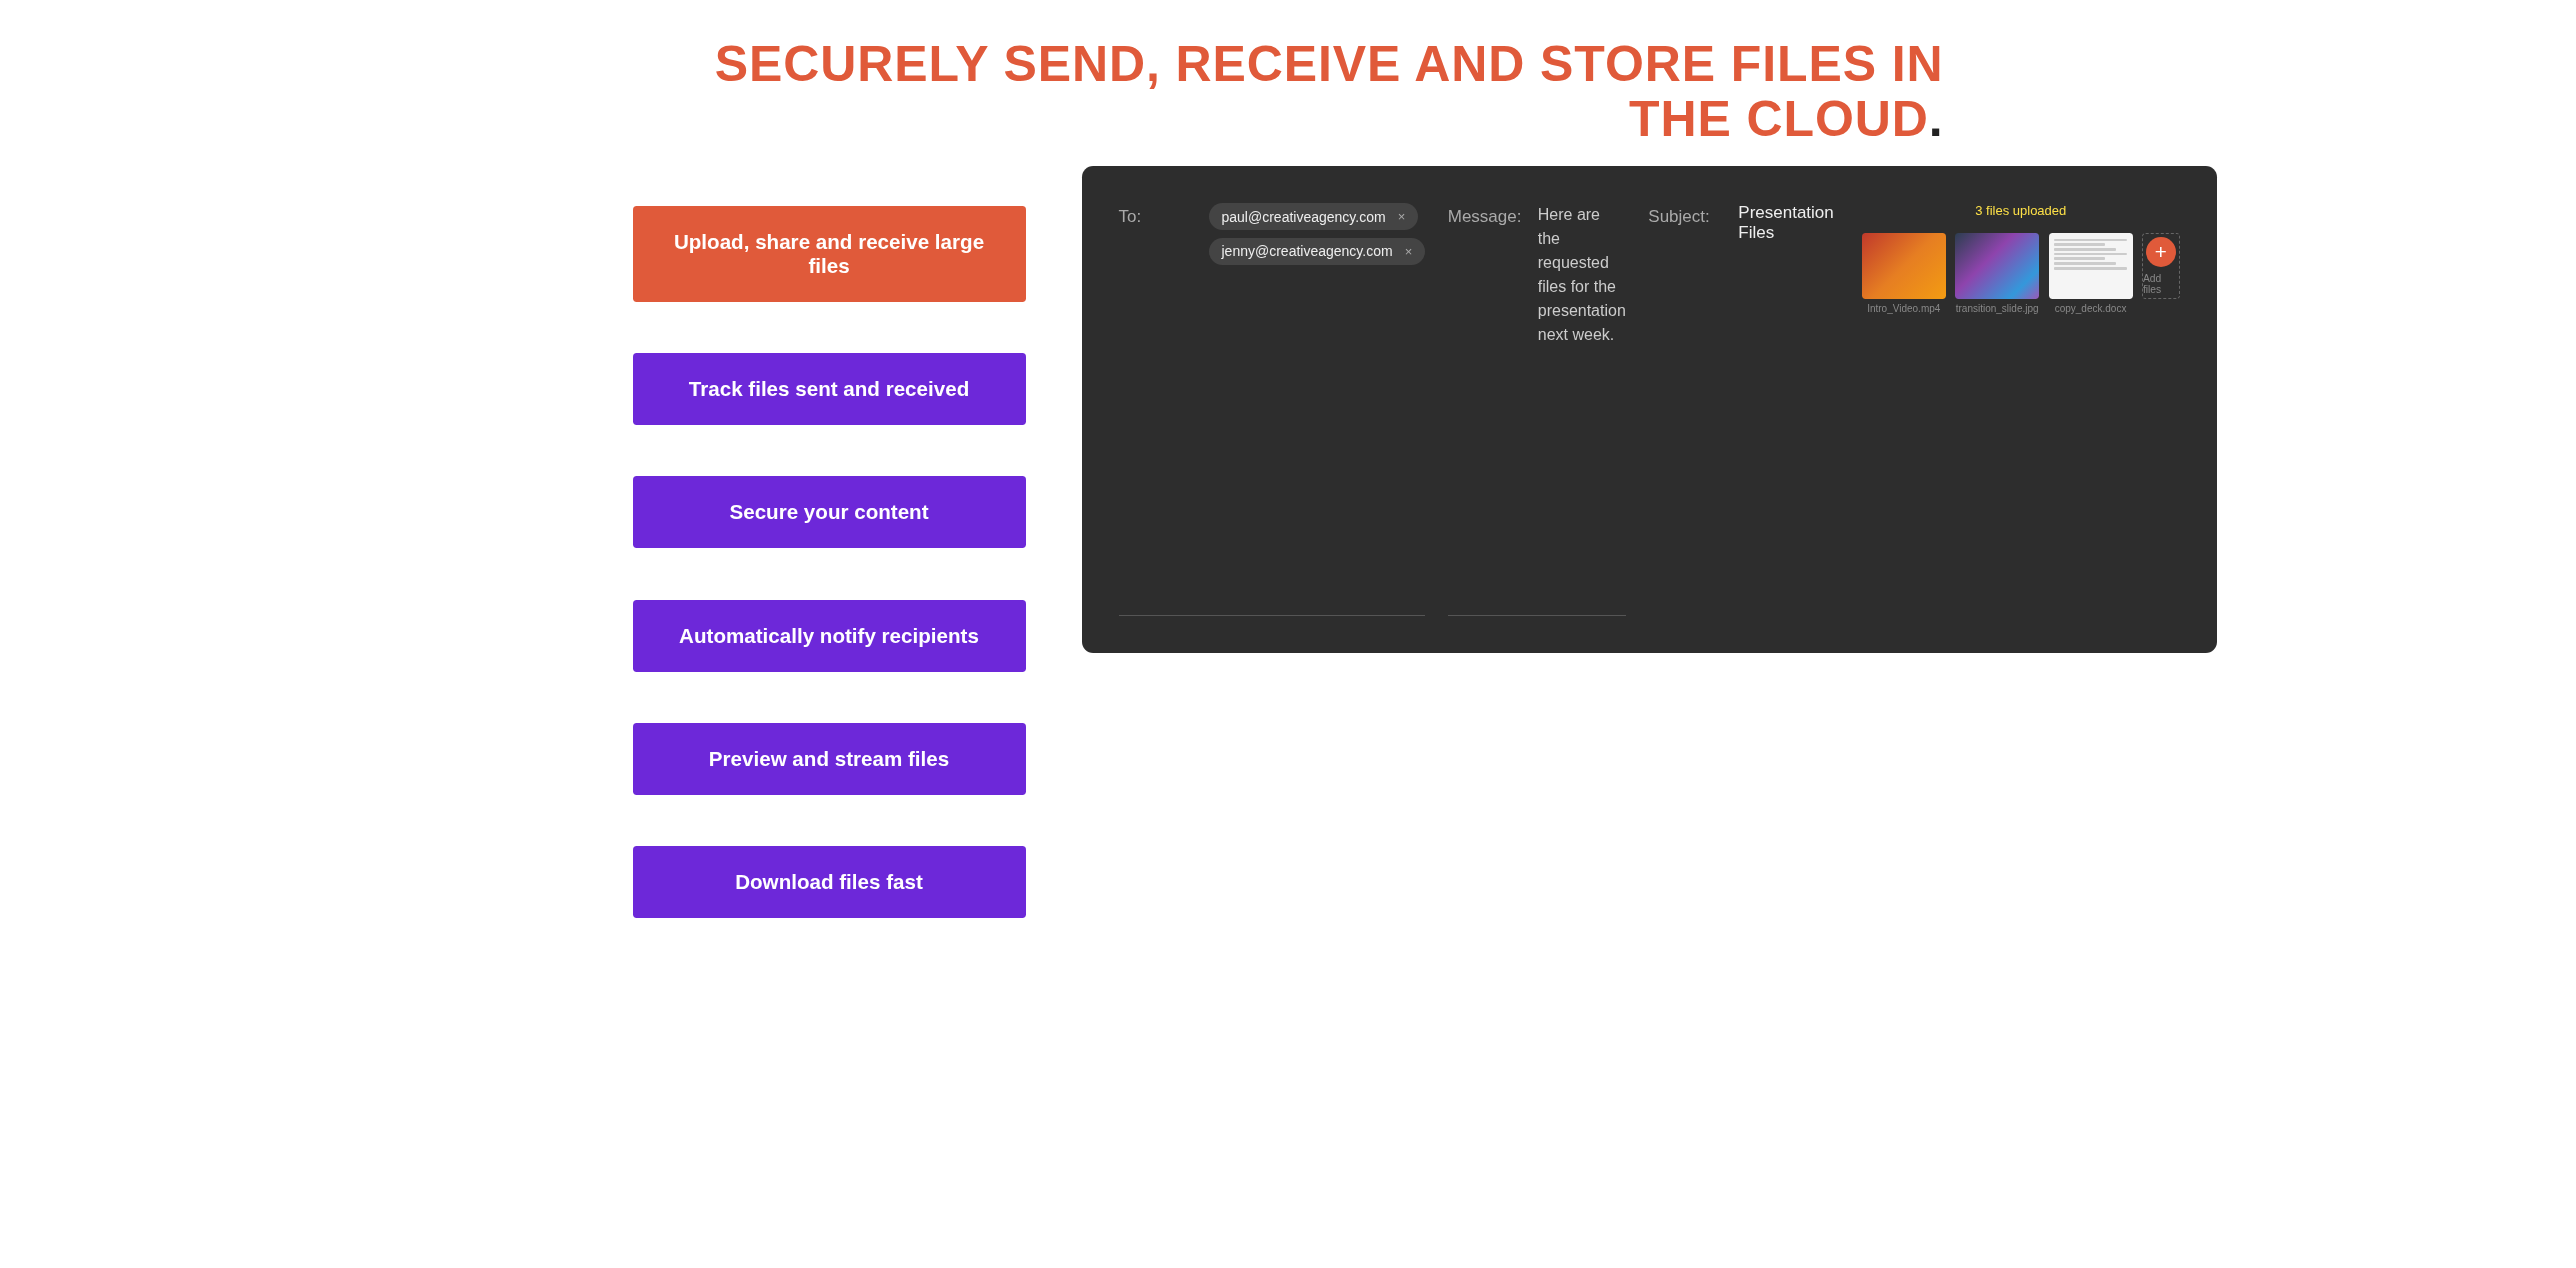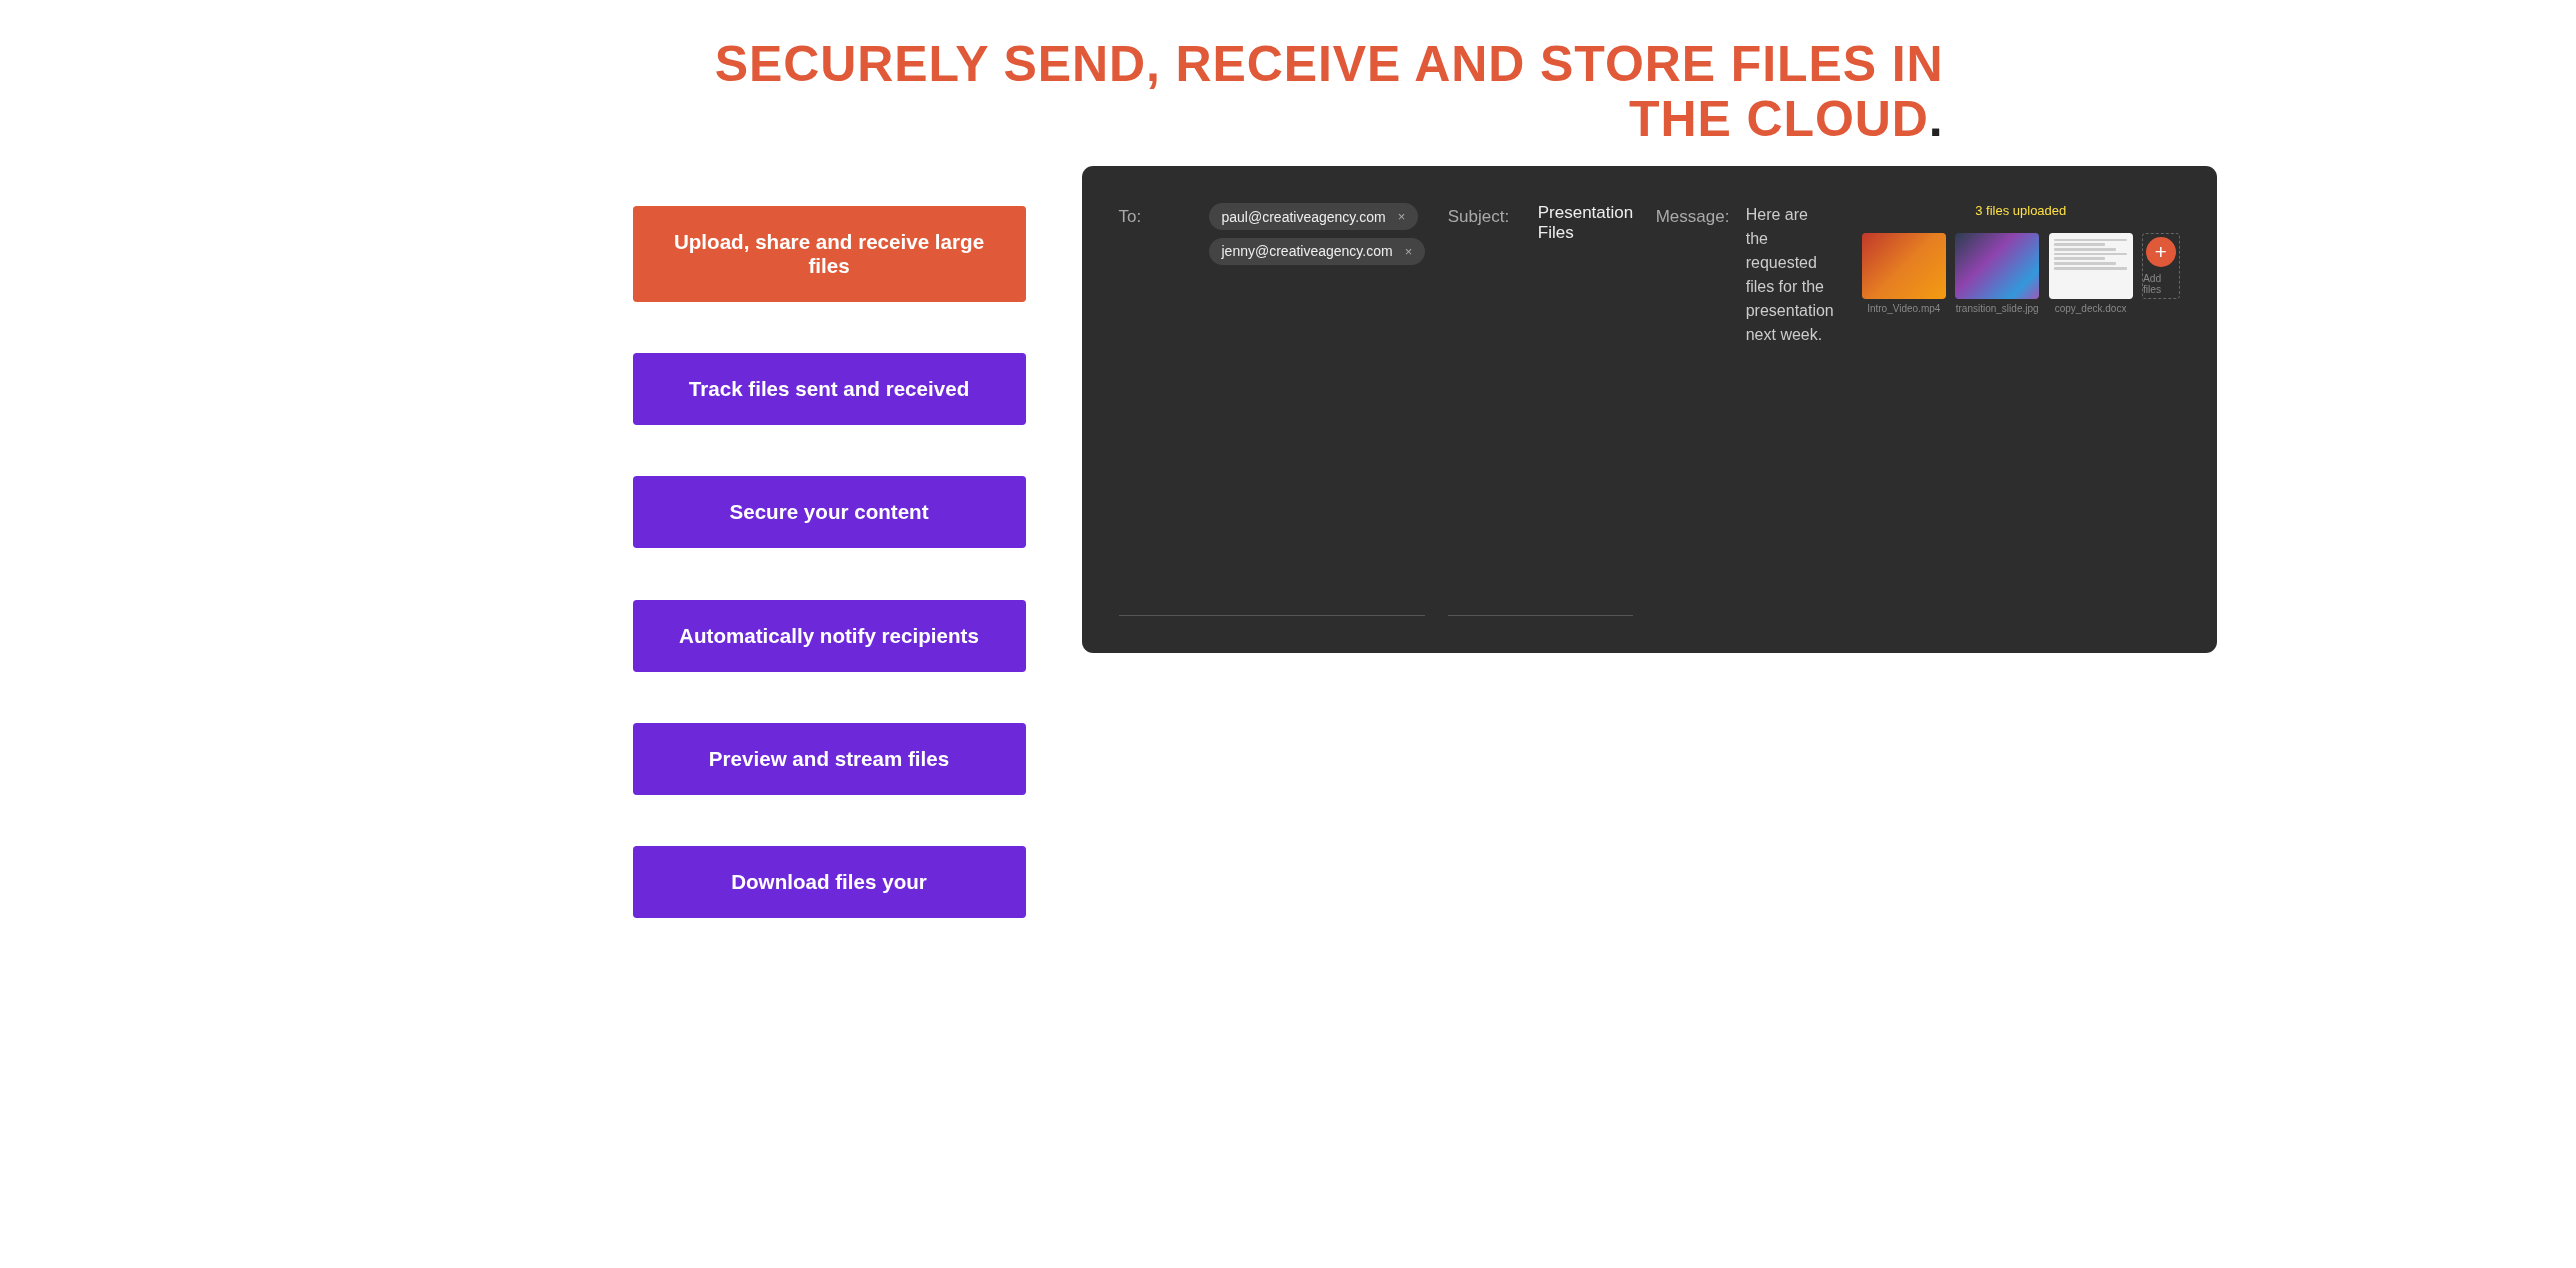--- a/index.html
+++ b/index.html
@@ -268,54 +268,54 @@
 
   <div class="content-row">
 
     <div class="left-panel">
 
     <button class="feature-btn active">Upload, share and receive large files</button>
         <button class="feature-btn inactive">Track files sent and received</button>
         <button class="feature-btn inactive">Secure your content</button>
         <button class="feature-btn inactive">Automatically notify recipients</button>
         <button class="feature-btn inactive">Preview and stream files</button>
-        <button class="feature-btn inactive">Download files your</button>
+        <button class="feature-btn inactive">Download files fast</button>
       </div>
 
     <div class="right-panel">
       <div class="app-mockup">
 
         <div class="email-form">
 
           <div class="form-row">
             <span class="form-label">To:</span>
             <div class="form-content email-tags">
 
             <div class="email-tag">
                   <span>paul@creativeagency.com</span>
                   <span class="tag-x">×</span>
                 </div>
                 <div class="email-tag">
                   <span>jenny@creativeagency.com</span>
                   <span class="tag-x">×</span>
                 </div>
               </div>
+          </div>
+
+          <div class="form-row">
+            <span class="form-label">Message:</span>
+            <div class="form-content">
+              <span class="message-text">Here are the requested files for the presentation next week.</span>
+            </div>
           </div>
 
           <div class="form-row">
             <span class="form-label">Subject:</span>
             <div class="form-content">
               <span class="subject-text">Presentation Files</span>
-            </div>
-          </div>
-
-          <div class="form-row">
-            <span class="form-label">Message:</span>
-            <div class="form-content">
-              <span class="message-text">Here are the requested files for the presentation next week.</span>
             </div>
           </div>
 
         </div>
 
         <div class="files-panel">
           <div class="files-label">3 files uploaded</div>
           <div class="files-grid">
 
           <div class="file-thumb">

